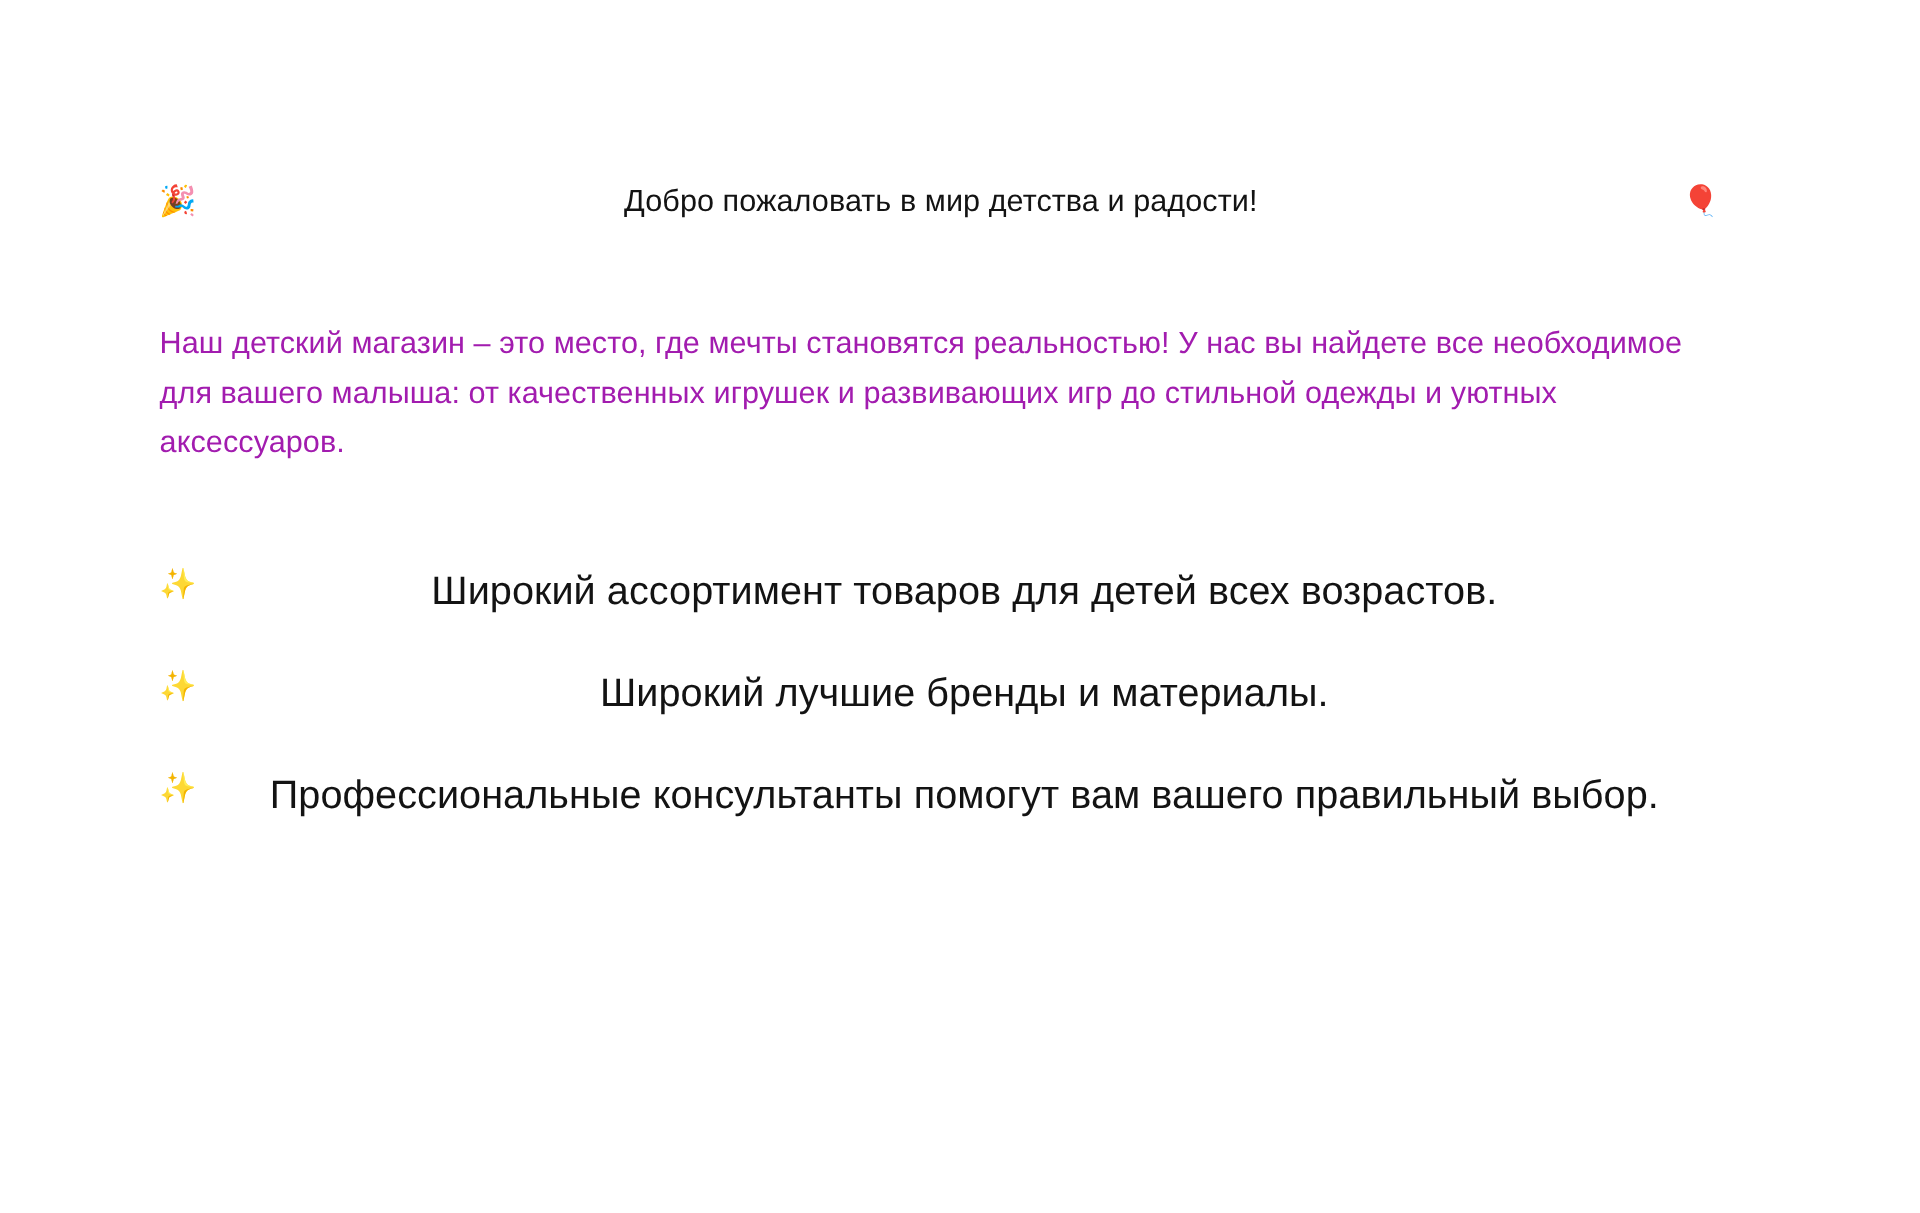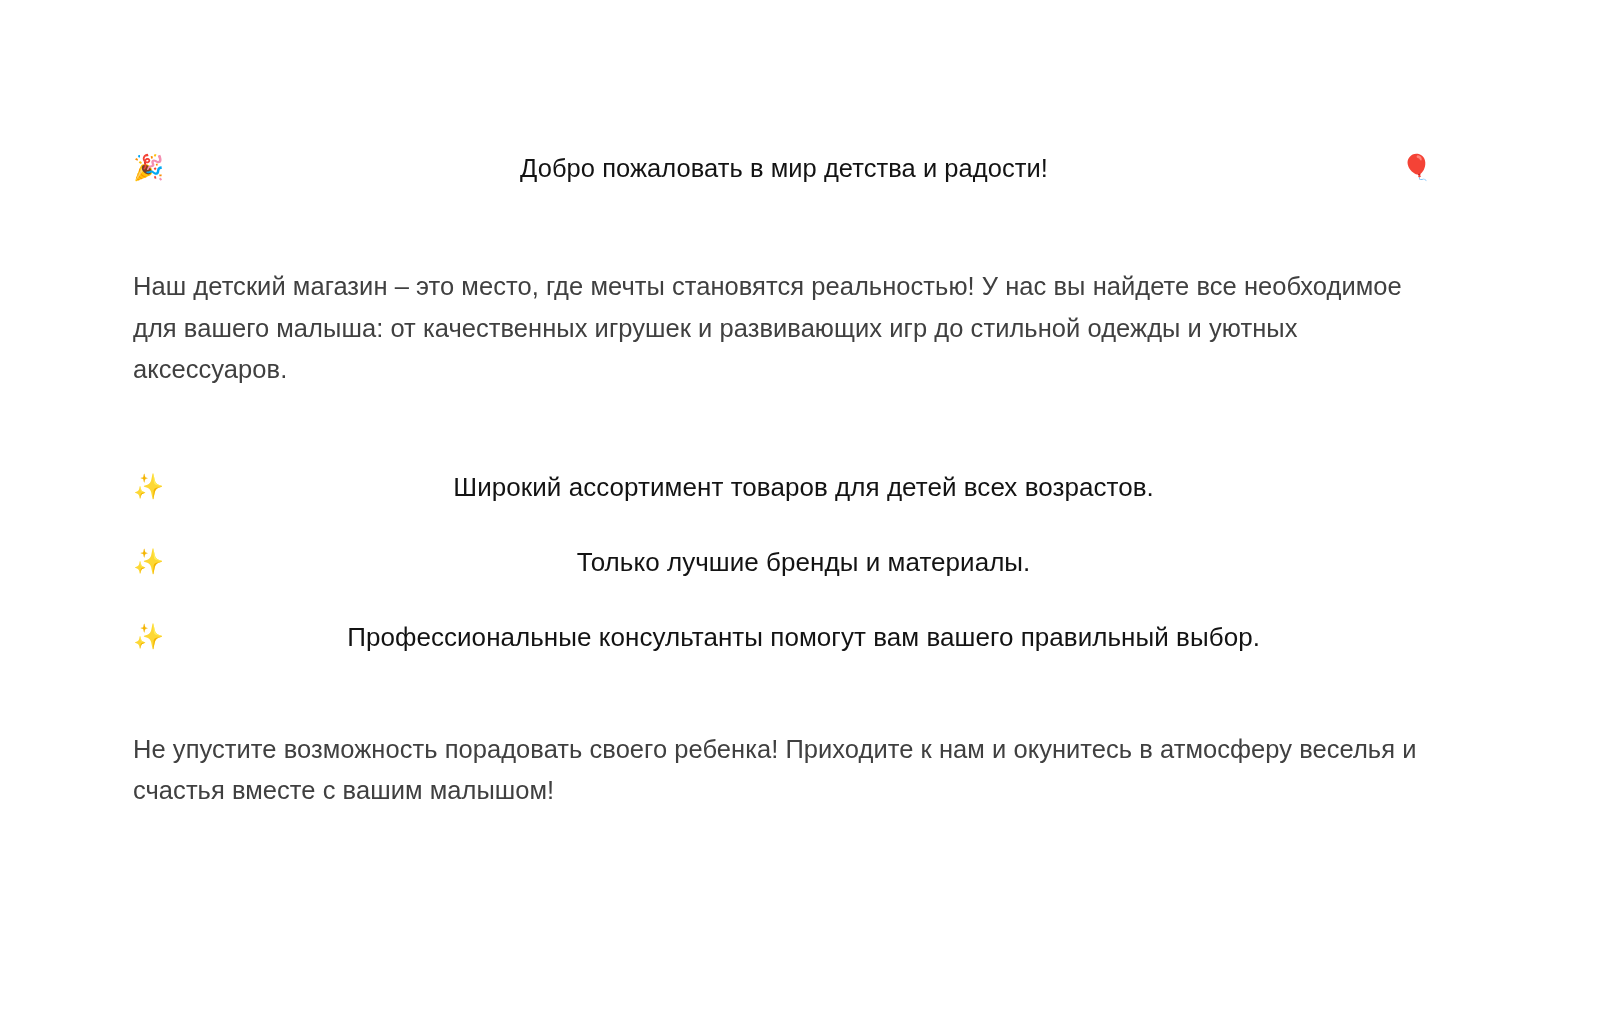--- a/index.html
+++ b/index.html
@@ -49,31 +49,31 @@
   .headline .text {
     font-size: 25.5px;
   }
   .emoji-trail {
     margin-left: 9px;
     margin-right: 0;
   }
   .para {
     font-size: 25.5px;
     line-height: 1.63;
-    color: #404040;
+    color: #a21caf;
     letter-spacing: 0.05px;
   }
   .gap-lg { height: 80px; }
   .gap-md { height: 73px; }
   .gap-bullets { height: 78px; }
   .bullet {
     margin-bottom: 0;
   }
   .bullet .text {
-    font-size: 26px;
+    font-size: 33px;
   }
   .text {
     flex: 1 1 auto;
     text-align: center;
   }
   .bullet-gap { height: 38px; }
 </style>
 </head>
 <body>
 
@@ -94,28 +94,27 @@
 
     <div class="line bullet">
       <span class="emoji">✨</span>
       <span class="text">Широкий ассортимент товаров для детей всех возрастов.</span>
     </div>
 
     <div class="bullet-gap"></div>
 
     <div class="line bullet">
       <span class="emoji">✨</span>
-      <span class="text">Только лучшие бренды и материалы.</span>
+      <span class="text">Широкий лучшие бренды и материалы.</span>
     </div>
 
     <div class="bullet-gap"></div>
 
     <div class="line bullet">
       <span class="emoji">✨</span>
       <span class="text">Профессиональные консультанты помогут вам вашего правильный выбор.</span>
     </div>
 
     <div class="gap-md"></div>
 
-    <div class="para">Не упустите возможность порадовать своего ребенка! Приходите к нам и окунитесь в атмосферу веселья и счастья вместе с вашим малышом!</div>
 
   </div>
 </div>
 
 </body></html>

